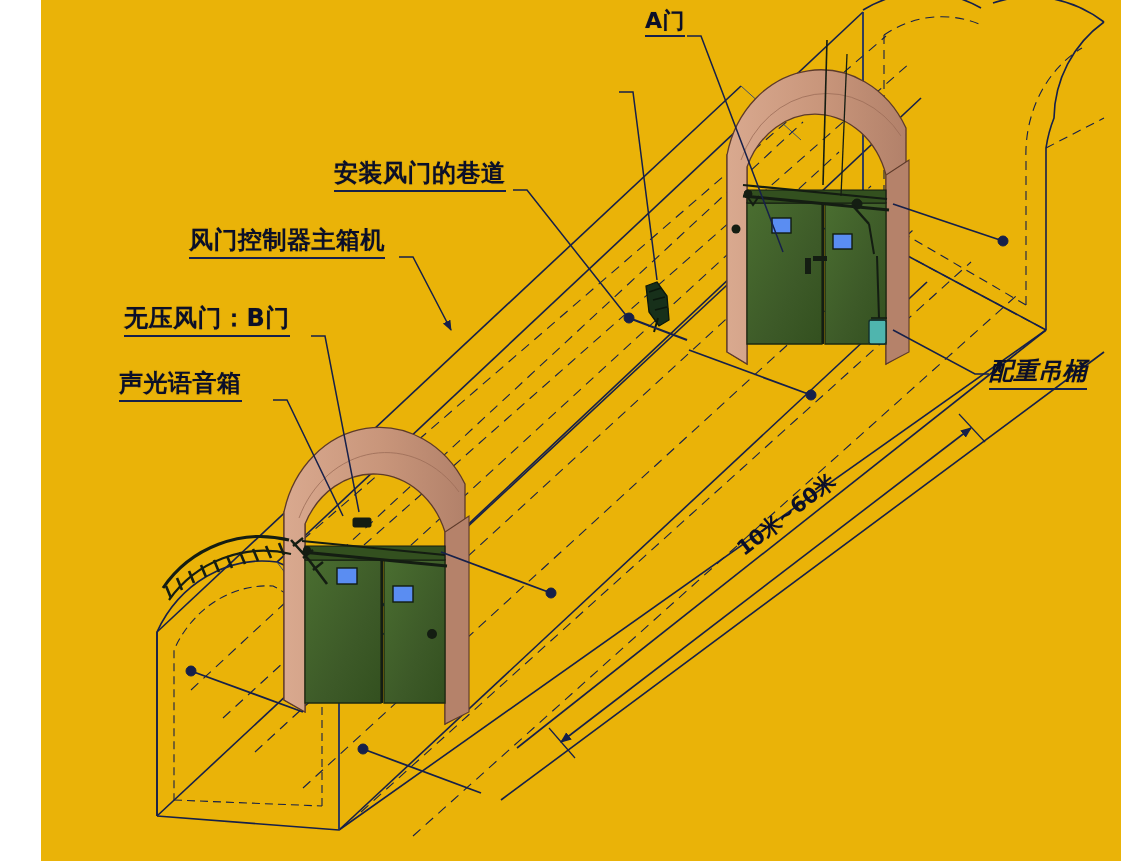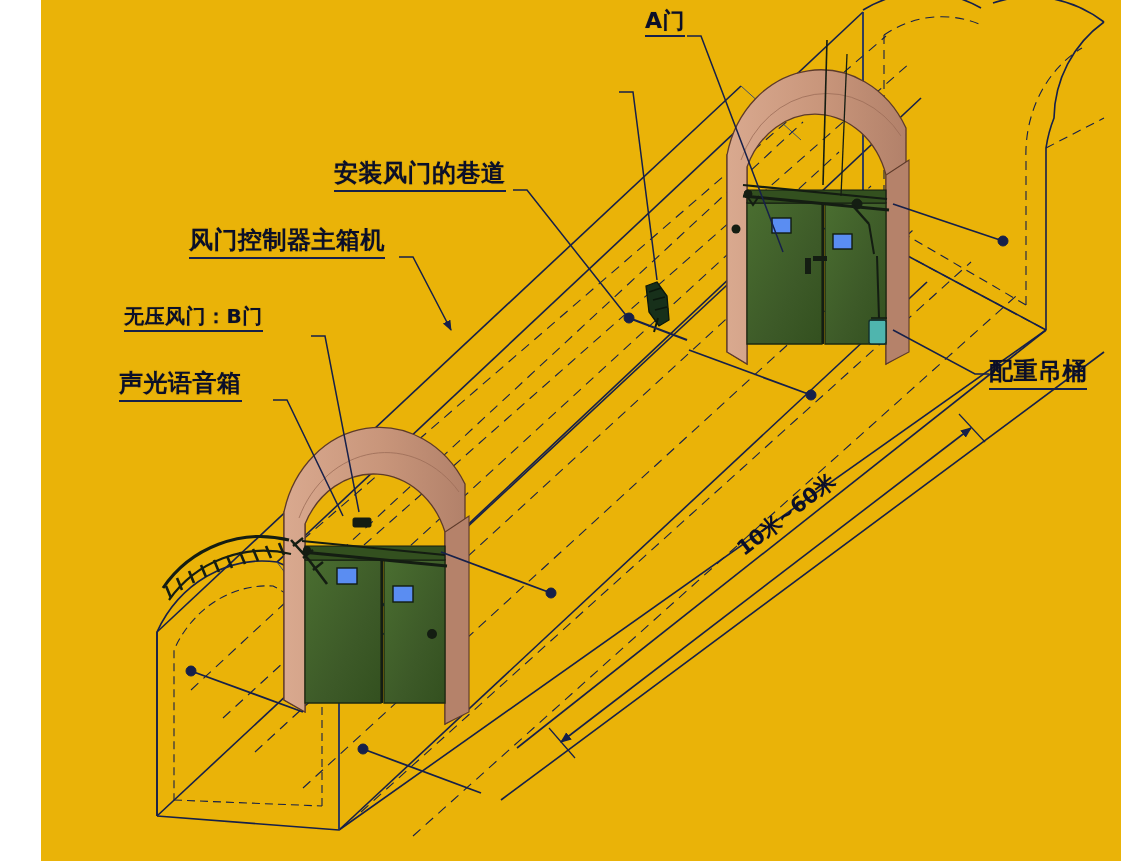--- a/index.html
+++ b/index.html
@@ -306,22 +306,22 @@
     </g>
   </svg>
 
   <div class="lbl" style="left:604px; top:8px; font-size:22px;">A门</div>
 
 
   <div class="lbl" style="left:293px; top:160px; font-size:24px;">安装风门的巷道</div>
 
   <div class="lbl" style="left:148px; top:227px; font-size:24px;">风门控制器主箱机</div>
 
-  <div class="lbl" style="left:83px; top:305px; font-size:20px;text-align:center;">无压风门：B门</div>
+  <div class="lbl" style="left:83px; top:305px; font-size:24px;text-align:center;">无压风门：B门</div>
 
   <div class="lbl" style="left:78px; top:370px; font-size:24px;">声光语音箱</div>
 
-  <div class="lbl" style="left:948px; top:358px; font-size:24px;">配重吊桶</div>
+  <div class="lbl" style="left:948px; top:358px; font-size:24px;font-style:italic;">配重吊桶</div>
 
   <div class="lbl-rot" style="left:690px; top:540px; font-size:21px;
               transform: rotate(-38deg); transform-origin: left top;">10米~60米</div>
 
 </div>
 
 </body></html>

